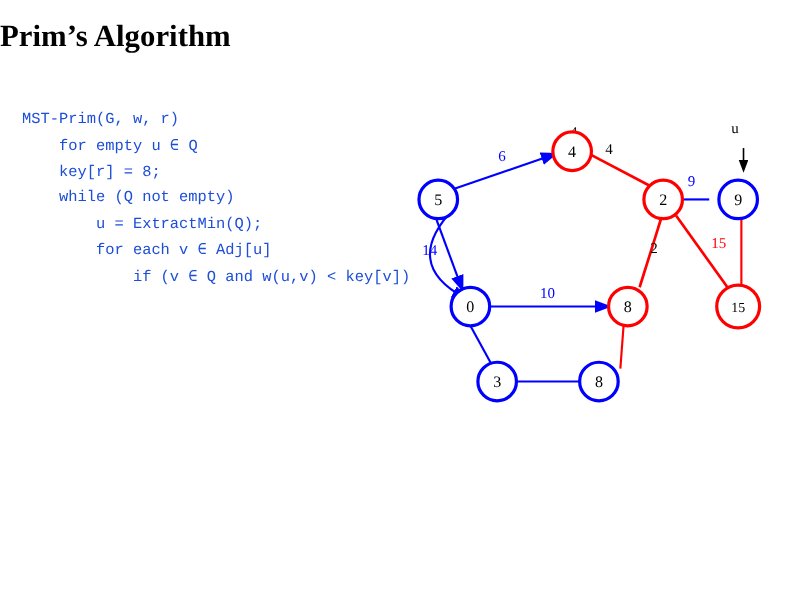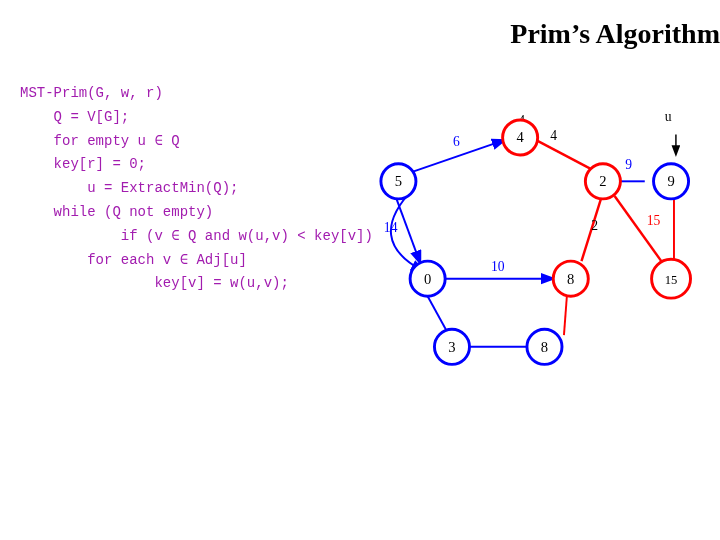--- a/index.html
+++ b/index.html
@@ -6,36 +6,36 @@
     body {
       width: 720px;
       height: 540px;
       background: white;
       font-family: 'Times New Roman', Times, serif;
       overflow: hidden;
       position: relative;
     }
 
     #title {
-      text-align: right;
+      text-align: left;
       font-size: 28px;
       font-weight: bold;
       padding-top: 18px;
       margin-bottom: 10px;
       color: black;
     }
 
     #code-block {
       position: absolute;
       left: 20px;
-      top: 82px;
+      top: 98px;
       font-family: 'Courier New', Courier, monospace;
       font-size: 14px;
       line-height: 1.7;
-      color: #a21caf;
+      color: #1d4ed8;
     }
 
     #code-block .line {
       white-space: pre;
     }
 
     #diagram {
       position: absolute;
       left: 340px;
       top: 60px;
@@ -48,28 +48,26 @@
       height: 100%;
     }
   </style>
 </head>
 <body>
 
 <div id="title">Prim’s Algorithm</div>
 
 <div id="code-block">
   <div class="line">MST-Prim(G, w, r)</div>
-  <div class="line">    Q = V[G];</div>
   <div class="line">    for empty u ∈ Q</div>
-  <div class="line">    key[r] = 0;</div>
+  <div class="line">    key[r] = 8;</div>
+  <div class="line">    while (Q not empty)</div>
   <div class="line">        u = ExtractMin(Q);</div>
-  <div class="line">    while (Q not empty)</div>
+  <div class="line">        for each v ∈ Adj[u]</div>
   <div class="line">            if (v ∈ Q and w(u,v) &lt; key[v])</div>
-  <div class="line">        for each v ∈ Adj[u]</div>
-  <div class="line">                key[v] = w(u,v);</div>
 </div>
 
 <div id="diagram">
   <svg viewBox="0 0 380 300">
     <defs>
       <marker id="arrow-blue" markerWidth="8" markerHeight="8" refX="6" refY="3" orient="auto">
         <path d="M0,0 L0,6 L8,3 z" fill="blue"></path>
       </marker>
       <marker id="arrow-red" markerWidth="8" markerHeight="8" refX="6" refY="3" orient="auto">
         <path d="M0,0 L0,6 L8,3 z" fill="red"></path>

